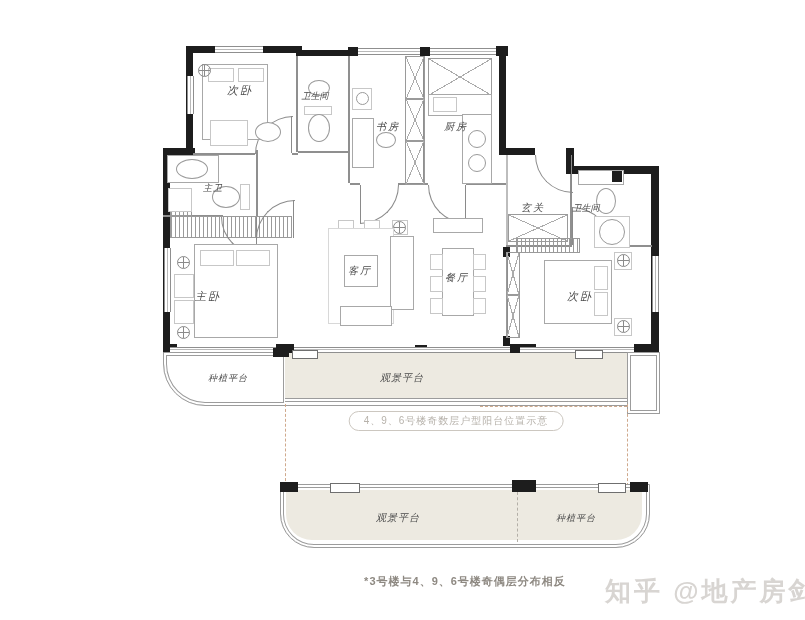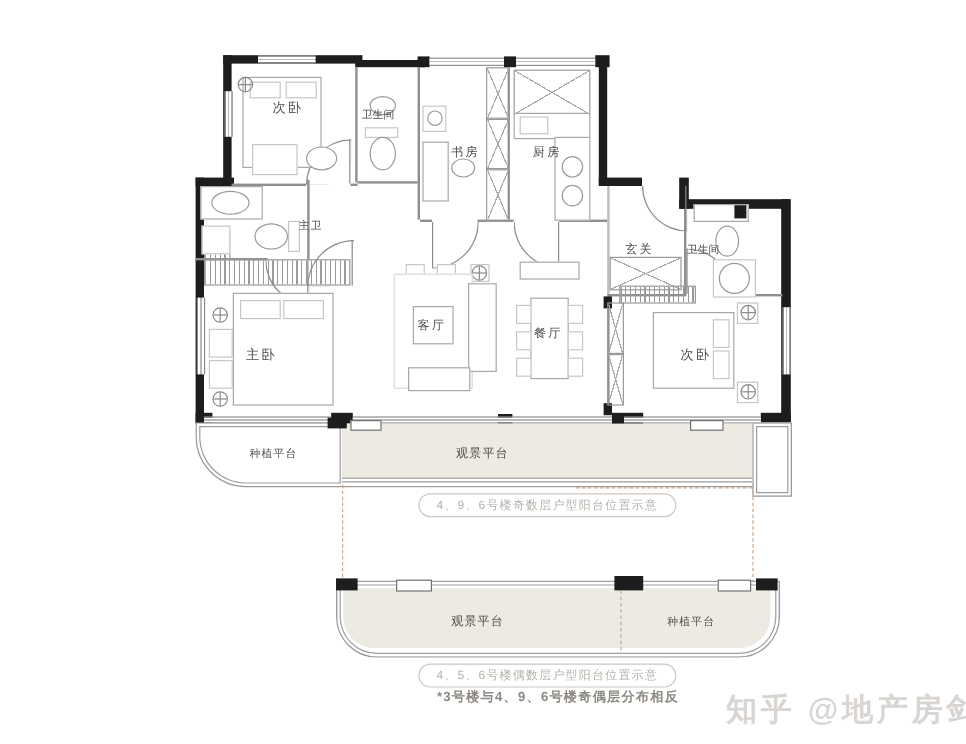--- a/index.html
+++ b/index.html
@@ -38,21 +38,21 @@
   .arc-bl{border-left:1px solid #8a8a8a;border-bottom:1px solid #8a8a8a;border-bottom-left-radius:100%;}
   .arc-tl{border-left:1px solid #8a8a8a;border-top:1px solid #8a8a8a;border-top-left-radius:100%;}
   .arc-br{border-right:1px solid #8a8a8a;border-bottom:1px solid #8a8a8a;border-bottom-right-radius:100%;}
   .arc-tr{border-right:1px solid #8a8a8a;border-top:1px solid #8a8a8a;border-top-right-radius:100%;}
   .leaf{position:absolute;background:#8a8a8a;}
   
   .dashv{position:absolute;width:0;border-left:1px dashed #cfa98c;}
   .dashh{position:absolute;height:0;border-top:1px dashed #cfa98c;}
   .dashg{position:absolute;width:0;border-left:1px dashed #b3afa7;}
   
-  .lbl{position:absolute;transform:translate(-50%,-50%);color:#4c4c4c;letter-spacing:2px;white-space:nowrap;}
+  .lbl{position:absolute;transform:translate(-50%,-50%);color:#4c4c4c;letter-spacing:2px;white-space:nowrap;font-style:italic;}
   .cap{position:absolute;transform:translate(-50%,-50%);border:1px solid #ccc7c0;border-radius:10px;
        color:#b7b2ab;font-size:10px;letter-spacing:1px;padding:2px 14px;white-space:nowrap;background:#fff;}
   .note{position:absolute;transform:translate(-50%,-50%);color:#8e8982;font-size:11px;font-weight:bold;
         letter-spacing:1px;white-space:nowrap;}
   .wm{position:absolute;color:#d8d5d2;font-size:26px;font-weight:bold;letter-spacing:3px;white-space:nowrap;}
 </style>
 </head>
 <body>
 
 <div class="plan">
@@ -218,31 +218,30 @@
   <div class="w" style="left:512px;top:480px;width:24px;height:12px"></div>
   <div class="w" style="left:630px;top:482px;width:18px;height:10px"></div>
   <div class="post" style="left:330px;top:483px;width:28px;height:8px"></div>
   <div class="post" style="left:598px;top:483px;width:26px;height:8px"></div>
   <div class="dashg" style="left:517px;top:492px;height:50px;"></div>
 
   <div class="lbl" style="left:240px;top:90px;font-size:11px;">次卧</div>
   <div class="lbl" style="left:315px;top:96px;font-size:9px;letter-spacing:0;">卫生间</div>
   <div class="lbl" style="left:388px;top:127px;font-size:10px;">书房</div>
   <div class="lbl" style="left:456px;top:127px;font-size:10px;">厨房</div>
-  <div class="lbl" style="left:213px;top:188px;font-size:9px;letter-spacing:1px;margin-left:46px;">主卫</div>
+  <div class="lbl" style="left:213px;top:188px;font-size:9px;letter-spacing:1px;">主卫</div>
   <div class="lbl" style="left:533px;top:208px;font-size:10px;">玄关</div>
   <div class="lbl" style="left:586px;top:208px;font-size:9px;letter-spacing:0;">卫生间</div>
   <div class="lbl" style="left:360px;top:271px;font-size:10px;">客厅</div>
   <div class="lbl" style="left:457px;top:278px;font-size:10px;">餐厅</div>
-  <div class="lbl" style="left:218px;top:296px;font-size:11px;">主卧</div>
+  <div class="lbl" style="left:208px;top:296px;font-size:11px;">主卧</div>
   <div class="lbl" style="left:580px;top:296px;font-size:11px;">次卧</div>
 
   <div class="lbl" style="left:228px;top:378px;font-size:9px;letter-spacing:1px;">种植平台</div>
   <div class="lbl" style="left:402px;top:378px;font-size:10px;letter-spacing:1px;">观景平台</div>
   <div class="lbl" style="left:398px;top:518px;font-size:10px;letter-spacing:1px;">观景平台</div>
   <div class="lbl" style="left:576px;top:518px;font-size:9px;letter-spacing:1px;">种植平台</div>
 
   <div class="cap" style="left:456px;top:421px;">4、9、6号楼奇数层户型阳台位置示意</div>
-  <div class="cap" style="left:456px;top:563px;">4、5、6号楼偶数层户型阳台位置示意</div>
   <div class="note" style="left:465px;top:581px;">*3号楼与4、9、6号楼奇偶层分布相反</div>
   <div class="wm" style="left:605px;top:574px;">知乎 @地产房剑</div>
 
 </div>
 
 </body></html>

